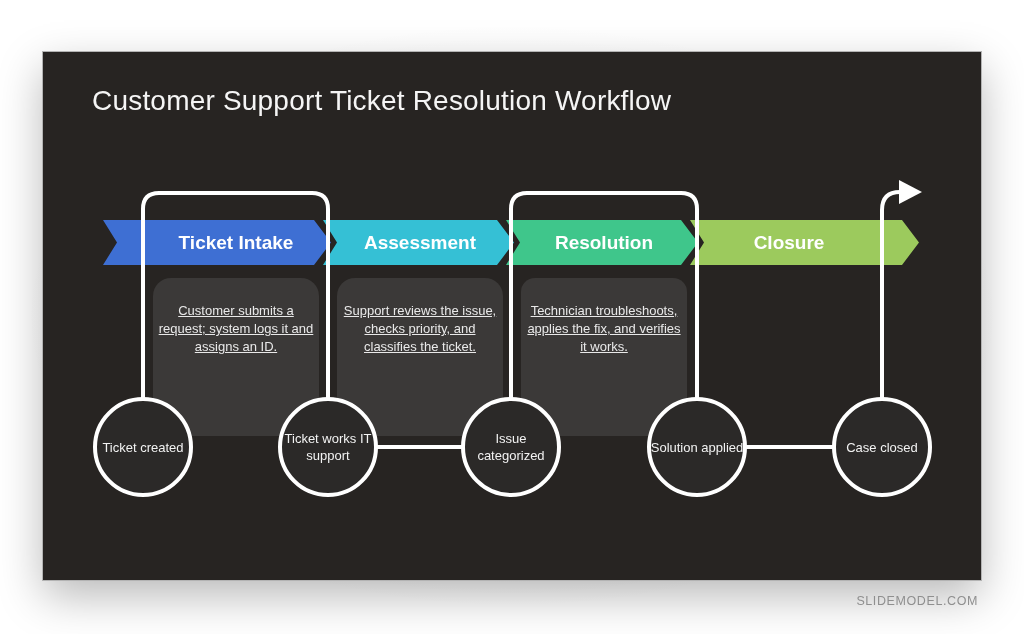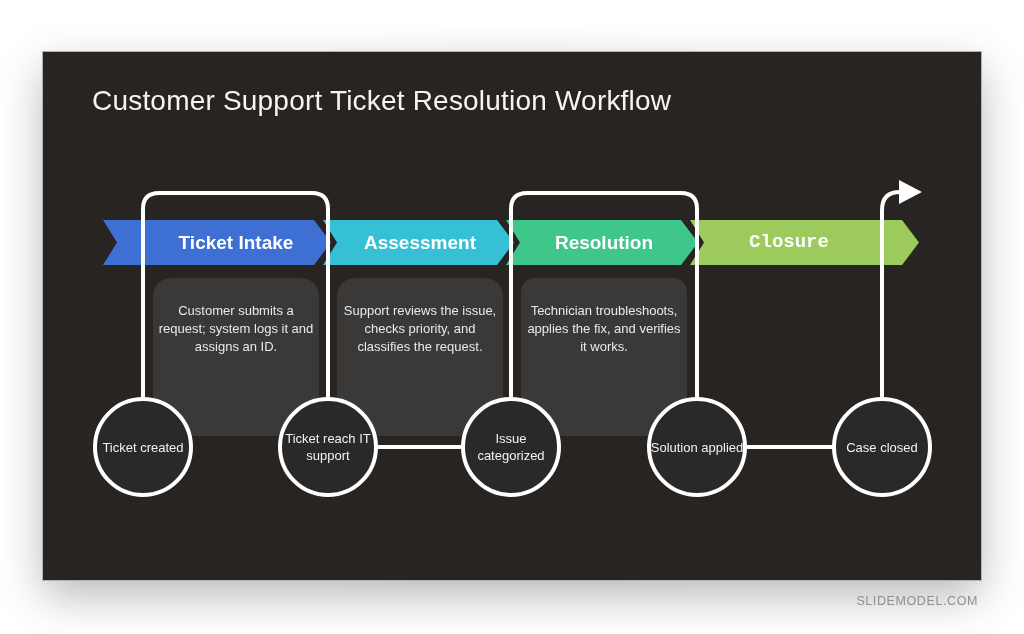--- a/index.html
+++ b/index.html
@@ -22,27 +22,27 @@
   
   .chev { position:absolute; top:168px; height:45px;
     clip-path: polygon(0 0, calc(100% - 17px) 0, 100% 50%, calc(100% - 17px) 100%, 0 100%, 14px 50%); }
   #chev-1 { left:60px;  width:228px; }
   #chev-2 { left:280px; width:191px; }
   #chev-3 { left:463px; width:192px; }
   #chev-4 { left:647px; width:229px; }
 
   .chev-label { position:absolute; top:168px; height:45px; line-height:45px;
     width:180px; text-align:center; color:#ffffff; font-size:19px; font-weight:bold; }
-  #clab-1 { left:103px; } #clab-2 { left:287px; } #clab-3 { left:471px; } #clab-4 { left:656px;font-family:Liberation Mono, monospace; }
+  #clab-1 { left:103px; } #clab-2 { left:287px; } #clab-3 { left:471px; } #clab-4 { left:656px; }
 
   
   .card { position:absolute; top:226px; width:166px; height:158px;
     background:#3b3938; border-radius:18px;
     color:#e9e9e9; font-size:13px; line-height:18px; text-align:center; }
-  .card p { margin:24px 4px 12px; }
+  .card p { margin:24px 4px 12px;text-decoration:underline; }
   #card-1 { left:110px; } #card-2 { left:294px; } #card-3 { left:478px;border-radius:14px; } #card-4 { left:663px; }
 
   
   #linework { position:absolute; left:0; top:0; width:938px; height:528px; pointer-events:none; }
   #linework path, #linework polyline { fill:none; stroke:#ffffff; stroke-width:4; }
   #linework circle { stroke:#ffffff; stroke-width:4; }
   #linework polygon { fill:#ffffff; stroke:none; }
 
   
   .mlabel { position:absolute; width:100px; transform:translate(-50%,-50%);
@@ -68,21 +68,21 @@
 
     <div class="chev" id="chev-1" style="background: rgb(62, 111, 211);"></div>
     <div class="chev" id="chev-2" style="background: rgb(53, 192, 213);"></div>
     <div class="chev" id="chev-3" style="background: rgb(63, 198, 139);"></div>
     <div class="chev" id="chev-4" style="background: rgb(156, 202, 93);"></div>
 
     <div class="card" id="card-1">
       <p>Customer submits a request; system logs it and assigns an ID.</p>
     </div>
     <div class="card" id="card-2">
-      <p>Support reviews the issue, checks priority, and classifies the request.</p>
+      <p>Support reviews the issue, checks priority, and classifies the ticket.</p>
     </div>
     <div class="card" id="card-3">
       <p>Technician troubleshoots, applies the fix, and verifies it works.</p>
     </div>
 
     <svg id="linework" viewBox="0 0 938 528">
 
       <path d="M 100 380 L 100 157 Q 100 141 116 141 L 269 141 Q 285 141 285 157 L 285 380"></path>
 
       <path d="M 468 380 L 468 157 Q 468 141 484 141 L 638 141 Q 654 141 654 157 L 654 380"></path>
@@ -99,21 +99,21 @@
       <circle cx="654" cy="395" r="48" fill="#2b2928"></circle>
       <circle cx="839" cy="395" r="48" fill="#2b2928"></circle>
     </svg>
 
     <div class="chev-label" id="clab-1">Ticket Intake</div>
     <div class="chev-label" id="clab-2">Assessment</div>
     <div class="chev-label" id="clab-3">Resolution</div>
     <div class="chev-label" id="clab-4">Closure</div>
 
     <div class="mlabel" id="mlab-1">Ticket created</div>
-    <div class="mlabel" id="mlab-2">Ticket reach IT support</div>
+    <div class="mlabel" id="mlab-2">Ticket works IT support</div>
     <div class="mlabel" id="mlab-3">Issue categorized</div>
     <div class="mlabel" id="mlab-4">Solution applied</div>
     <div class="mlabel" id="mlab-5">Case closed</div>
 
   </div>
 
   <div id="watermark">SLIDEMODEL.COM</div>
 
 </div>
 

